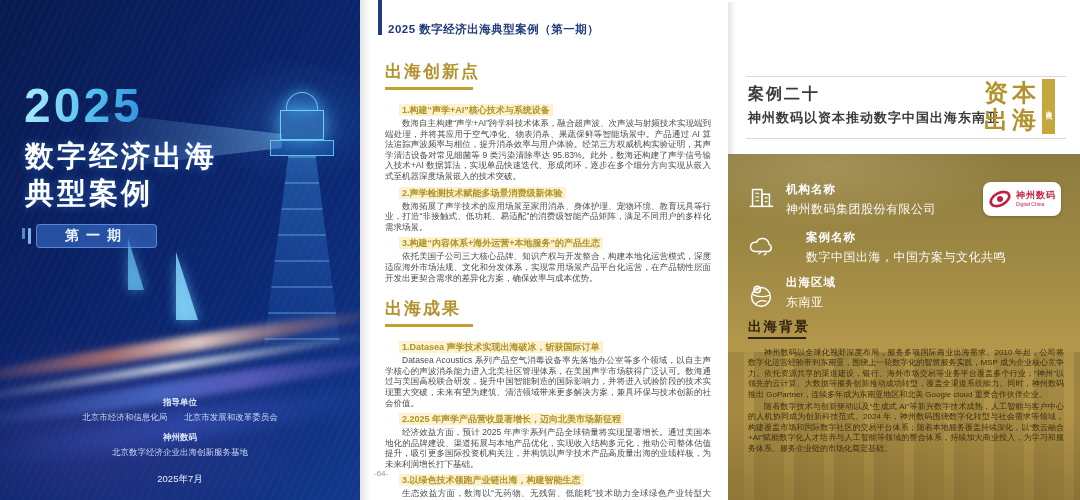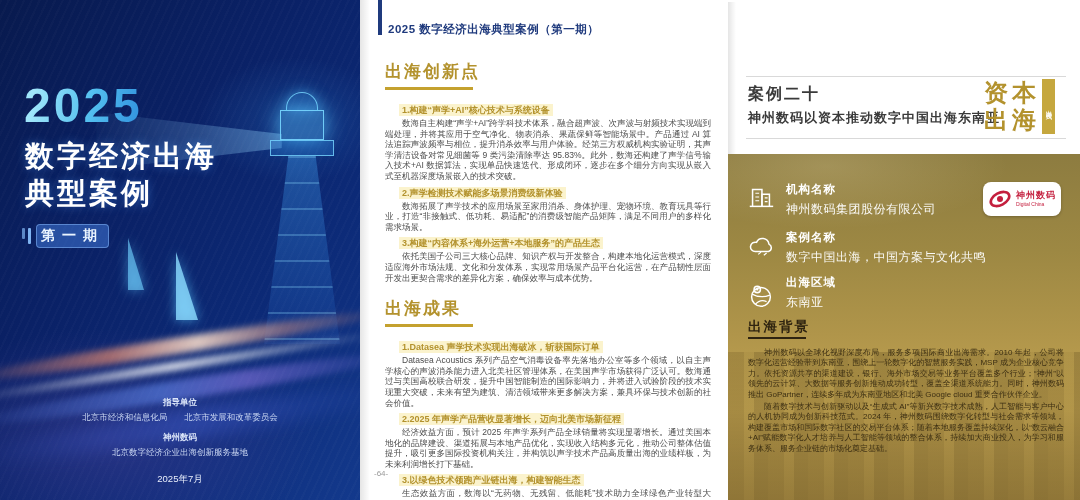--- a/index.html
+++ b/index.html
@@ -18,21 +18,21 @@
   .year { position:absolute; left:24px; top:78px; font-size:48px; font-weight:bold; letter-spacing:3px;
     background:linear-gradient(100deg,#9fe6fb 10%,#54c0ef 55%,#2f8fdd 100%);
     -webkit-background-clip:text; background-clip:text; color:transparent; }
   .cover-title { position:absolute; left:25px; top:138px; color:#fff; font-weight:bold;
     font-size:29px; line-height:37px; letter-spacing:3px; text-shadow:0 0 10px rgba(80,160,255,.45); }
   .issue-wrap { position:absolute; left:22px; top:224px; display:flex; align-items:center; }
   .issue-bars { display:flex; gap:3px; margin-right:5px; }
   .issue-bars i { display:block; width:3px; height:16px; background:#7fb4f2; border-radius:1px; }
   .issue-bars i:first-child { height:11px; opacity:.7; }
   .issue-badge { background:rgba(64,118,214,.55); border:1px solid rgba(140,190,255,.5);
-    border-radius:4px; padding:2px 4px; color:#eaf4ff; font-size:14px; font-weight:bold; letter-spacing:7px; }
+    border-radius:4px; padding:2px 28px; color:#eaf4ff; font-size:14px; font-weight:bold; letter-spacing:7px; }
   .beam { position:absolute; left:96px; top:112px; width:186px; height:58px;
     background:linear-gradient(90deg, rgba(150,215,255,.03), rgba(150,215,255,.38));
     clip-path:polygon(0 0, 100% 38%, 100% 62%, 0 100%); filter:blur(1px); }
   .lighthouse { position:absolute; right:12px; top:92px; width:92px; height:252px; }
   .lh-dome { position:absolute; left:30px; top:0; width:32px; height:18px; border:1.5px solid rgba(120,215,255,.85);
     border-bottom:none; border-radius:16px 16px 0 0; background:rgba(60,160,240,.25); box-shadow:0 0 14px rgba(80,190,255,.6); }
   .lh-lantern { position:absolute; left:24px; top:18px; width:44px; height:30px; border:1.5px solid rgba(120,215,255,.9);
     background:rgba(90,190,250,.35); box-shadow:0 0 20px rgba(90,200,255,.8); }
   .lh-gallery { position:absolute; left:14px; top:48px; width:64px; height:16px; border:1.5px solid rgba(120,215,255,.8);
     background:rgba(40,130,220,.3); }
@@ -93,21 +93,21 @@
     background:
       linear-gradient(180deg, transparent, rgba(70,52,16,.45)),
       repeating-linear-gradient(90deg, rgba(82,62,20,.38) 0 16px, rgba(120,96,38,.18) 16px 26px, rgba(64,48,15,.42) 26px 40px); }
   .gold-glow { position:absolute; left:0; top:0; width:100%; height:120px;
     background:radial-gradient(260px 90px at 28% 10%, rgba(255,240,200,.18), transparent 70%); }
 
   .info-row { position:absolute; left:18px; display:flex; align-items:flex-start; }
   .info-icon { width:30px; height:30px; margin-right:10px; flex:0 0 auto; }
   .info-label { color:#fff; font-size:11.5px; font-weight:bold; letter-spacing:1px; }
   .info-value { color:rgba(255,255,255,.95); font-size:12px; margin-top:4px; letter-spacing:.5px; }
-  .row1 { top:28px; } .row2 { top:76px; } .row3 { top:121px;align-items:flex-end; }
+  .row1 { top:28px; } .row2 { top:76px;gap:20px; } .row3 { top:121px;align-items:flex-end; }
 
   .logo-card { position:absolute; left:243px; top:28px; width:78px; height:34px; background:#fff;
     border-radius:8px; display:flex; align-items:center; justify-content:center; gap:4px;
     box-shadow:0 1px 3px rgba(0,0,0,.25);margin-left:12px; }
   .logo-text { line-height:1; }
   .logo-cn { color:#c41f3e; font-size:9px; font-weight:bold; letter-spacing:1px; }
   .logo-en { color:#c41f3e; font-size:5px; margin-top:2px; }
 
   .bg-title { position:absolute; left:20px; top:164px; color:#2f2410; font-size:13.5px; font-weight:bold; letter-spacing:2px; }
   .bg-rule { position:absolute; left:20px; top:183px; width:58px; height:2px; background:#2f2410; }

